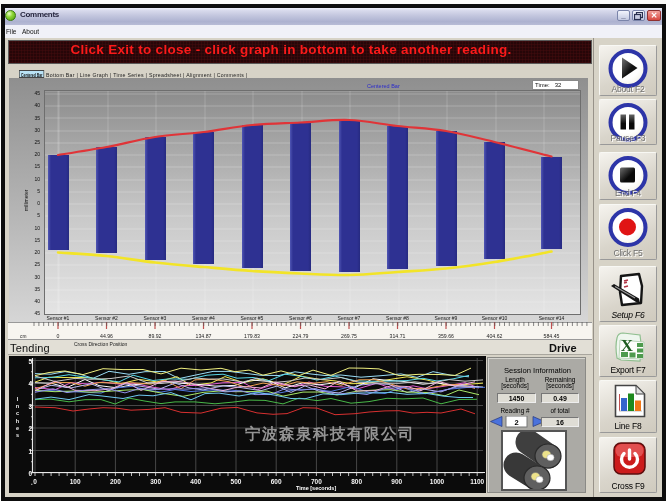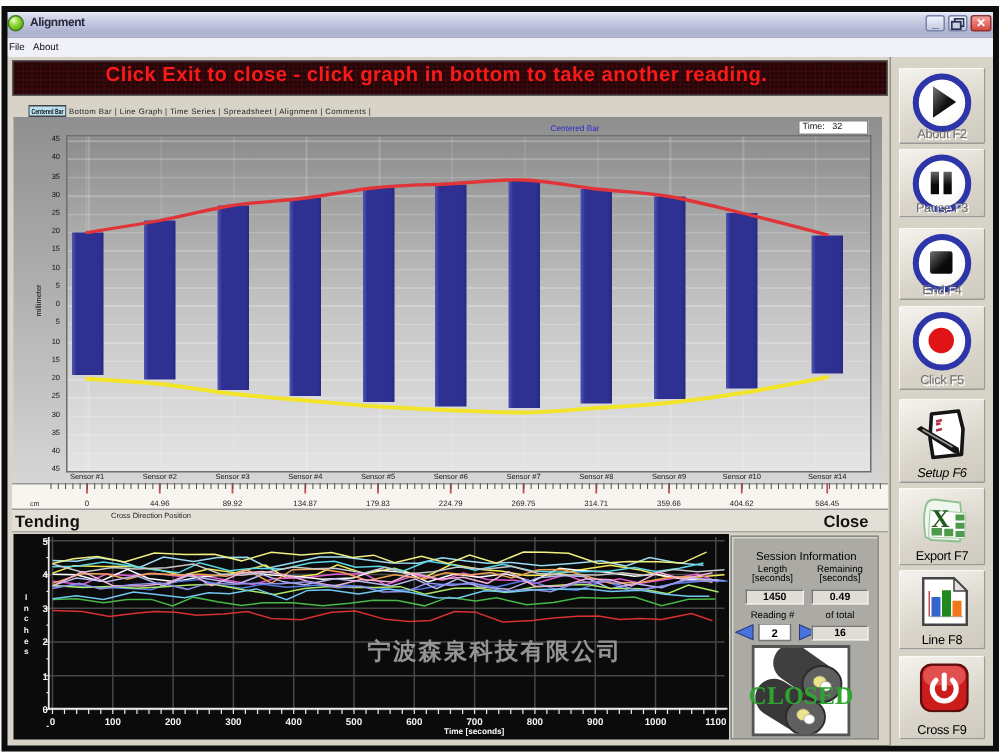--- a/index.html
+++ b/index.html
@@ -46,21 +46,21 @@
 #mmlab { left:23px; top:211px; font-size:5px; color:#101010; transform:rotate(-90deg); transform-origin:left top; }
 .bar { position:absolute; background:linear-gradient(90deg,#5056b4 0px,#2e3192 3px,#2e3192 18px,#262a80 21px); width:21px; }
 
 .slab { position:absolute; top:315px; width:30px; text-align:center; font-size:5px; color:#151515; }
 
 #ruler { left:8px; top:322px; width:584px; height:18px; background:#f7f5f0; border-top:1px solid #999; border-bottom:1px solid #999;}
 .rnum { position:absolute; top:332.5px; width:30px; text-align:center; font-size:5.2px; color:#222; }
 #cmlab { left:20px; top:334px; font-size:4.8px; color:#222; }
 
 #tendrow { left:8px; top:340px; width:584px; height:15px; background:#e2dfd6; border-bottom:1px solid #a9a69e;}
-#tending { left:10px; top:342px; font-size:11px; font-weight:bold; color:#111; letter-spacing:0.2px;}
+#tending { left:10px; top:342px; font-size:11px; font-weight:normal; color:#111; letter-spacing:0.2px;}
 #drive { left:549px; top:342px; font-size:11px; font-weight:bold; color:#111; }
 #cdp { left:74px; top:341px; font-size:5px; color:#222; }
 
 #dark { left:9px; top:356px; width:477px; height:137px; background:#0b0b0b; }
 #dark svg { position:absolute; left:0; top:0; }
 .dylab { position:absolute; width:10px; text-align:right; font-size:6.5px; font-weight:bold; color:#f4f4f4; }
 .dxlab { position:absolute; top:121.5px; width:24px; text-align:center; font-size:6.5px; font-weight:bold; color:#f4f4f4; }
 #inches { left:4px; top:40px; width:9px; font-size:5.5px; font-weight:bold; color:#f4f4f4; text-align:center; line-height:7.2px;}
 #timelab { left:287px; top:129px; font-size:5.5px; font-weight:bold; color:#fff; }
 #wmark { left:245px; top:424px; font-size:15.5px; color:#949494; letter-spacing:1.5px; font-weight:bold; }
@@ -77,21 +77,21 @@
 .sbtn .lbl { position:absolute; bottom:1px; width:100%; text-align:center; font-size:8.5px; color:#000; letter-spacing:-0.2px;}
 .sbtn .lbl.dis { color:#6f6f6f; text-shadow:1px 1px 0 #fff; }
 .circ { position:absolute; left:50%; transform:translateX(-50%); width:39px; height:39px; border-radius:50%;
   background:radial-gradient(circle at 40% 35%, #ffffff 55%, #eceada 100%); border:4.5px solid #2d35a8; }
 </style>
 </head>
 <body>
 <div id="win"></div>
 <div class="abs" id="titlebar"></div>
 <div class="abs" id="appicon"></div>
-<div class="abs" id="apptitle">Alignment</div>
+<div class="abs" id="apptitle">Comments</div>
 <div class="wbtn" id="wmin">_</div>
 <div class="wbtn" id="wres"><svg width="9" height="8" viewBox="0 0 9 8" style="margin-top:1px">
       <rect x="2.5" y="0.5" width="6" height="5" fill="none" stroke="#2a3050" stroke-width="1.2"></rect>
       <rect x="0.5" y="2.5" width="6" height="5" fill="#c8cde2" stroke="#2a3050" stroke-width="1.2"></rect>
     </svg></div>
 <div class="wbtn" id="wclo">✕</div>
 <div class="abs" id="menubar">
     <span style="left:1px">File</span>
     <span style="left:17px">About</span>
   </div>
@@ -289,21 +289,21 @@
 <div class="abs rnum" style="left:188.5px;">134.87</div>
 <div class="abs rnum" style="left:237.0px;">179.83</div>
 <div class="abs rnum" style="left:285.5px;">224.79</div>
 <div class="abs rnum" style="left:334.0px;">269.75</div>
 <div class="abs rnum" style="left:382.5px;">314.71</div>
 <div class="abs rnum" style="left:431.0px;">359.66</div>
 <div class="abs rnum" style="left:479.5px;">404.62</div>
 <div class="abs rnum" style="left:536.5px;">584.45</div>
 <div class="abs" id="tendrow"></div>
 <div class="abs" id="tending">Tending</div>
-<div class="abs" id="drive">Close</div>
+<div class="abs" id="drive">Drive</div>
 <div class="abs" id="cdp">Cross Direction Position</div>
 <div class="abs" id="dark">
 <svg width="478" height="137" viewBox="0 0 478 137">
 <line x1="23.5" y1="4.5" x2="474" y2="4.5" stroke="#474747" stroke-width="1"></line>
 <line x1="23.5" y1="27" x2="474" y2="27" stroke="#474747" stroke-width="1"></line>
 <line x1="23.5" y1="49.5" x2="474" y2="49.5" stroke="#474747" stroke-width="1"></line>
 <line x1="23.5" y1="72" x2="474" y2="72" stroke="#474747" stroke-width="1"></line>
 <line x1="23.5" y1="94.5" x2="474" y2="94.5" stroke="#474747" stroke-width="1"></line>
 <line x1="23.5" y1="117" x2="474" y2="117" stroke="#474747" stroke-width="1"></line>
 <line x1="26.0" y1="2" x2="26.0" y2="116.5" stroke="#474747" stroke-width="1"></line>
@@ -446,21 +446,20 @@
 <svg class="abs" style="left:15px; top:74px;" width="62" height="57" viewBox="0 0 62 57">
       <line x1="25" y1="10" x2="45" y2="24" stroke="#3f3f3f" stroke-width="25" stroke-linecap="round"></line>
       <ellipse cx="45" cy="24" rx="13" ry="12" fill="#5f5f5f" stroke="#2a2a2a" stroke-width="1.2"></ellipse>
       <ellipse cx="43.5" cy="22.5" rx="4.5" ry="4" fill="#ece28a" stroke="#777" stroke-width="0.6"></ellipse>
       <ellipse cx="47.5" cy="25.5" rx="3.6" ry="3.2" fill="#fff" stroke="#999" stroke-width="0.5"></ellipse>
       <line x1="13" y1="33" x2="34" y2="46" stroke="#383838" stroke-width="25" stroke-linecap="round"></line>
       <ellipse cx="34" cy="46" rx="13" ry="12" fill="#5f5f5f" stroke="#2a2a2a" stroke-width="1.2"></ellipse>
       <ellipse cx="32.5" cy="44.5" rx="4.5" ry="4" fill="#ece28a" stroke="#777" stroke-width="0.6"></ellipse>
       <ellipse cx="36.5" cy="47.5" rx="3.6" ry="3.2" fill="#fff" stroke="#999" stroke-width="0.5"></ellipse>
     </svg>
-<div class="abs" style="left:0px; top:96px; width:92px; text-align:center; font-family:'Liberation Serif',serif; font-size:17px; font-weight:bold; color:#2fa52f;">CLOSED</div>
 </div>
 <div class="abs" id="sidebar"></div>
 <div class="sbtn" style="top:45px; height:51px;">
     <div class="circ" style="top:3px;"><svg width="30" height="30" viewBox="0 0 30 30">
         <defs>
           <linearGradient id="pg" x1="0" y1="0" x2="1" y2="1">
             <stop offset="0" stop-color="#777"></stop>
             <stop offset="0.55" stop-color="#111"></stop>
           </linearGradient>
         </defs>

